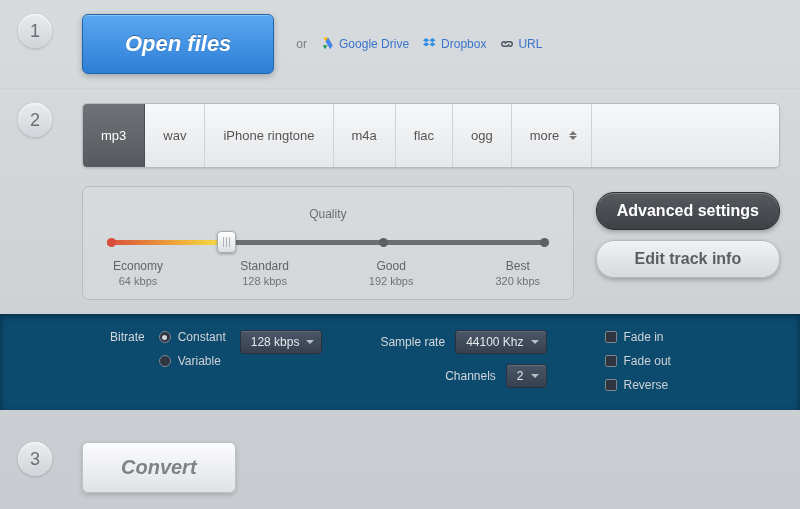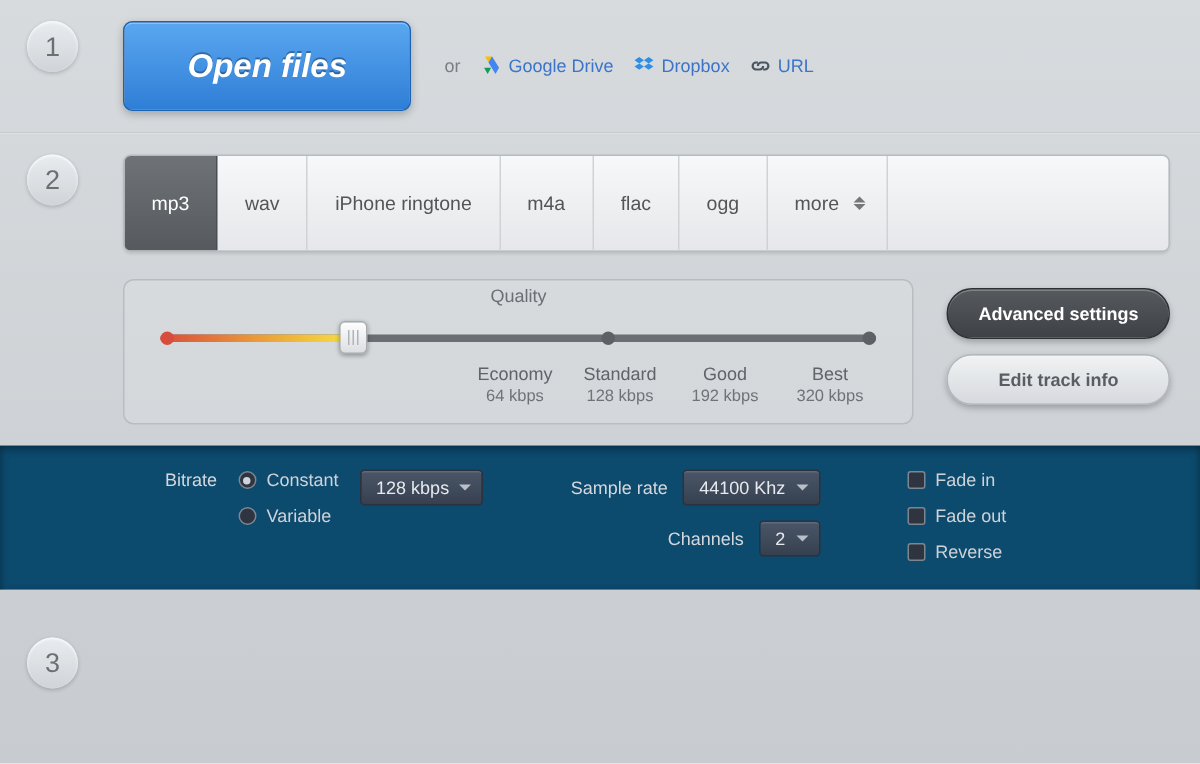--- a/index.html
+++ b/index.html
@@ -16,37 +16,37 @@
 .step2-body{flex:1}
 .tabs{display:flex;background:linear-gradient(180deg,#f7f8f9,#e5e7ea);border:1px solid #b7bbc0;border-radius:5px;overflow:hidden;box-shadow:0 1px 2px rgba(0,0,0,.1);margin-bottom:18px}
 .tab{padding:24px 18px;font-size:13px;color:#555;border-right:1px solid #cfd2d6;cursor:pointer;white-space:nowrap}
 .tab.active{background:linear-gradient(180deg,#6f7276,#56595e);color:#fff;border-right:1px solid #4a4d51}
 .tab.more{display:flex;align-items:center;gap:10px;padding-right:14px}
 .spinner{display:flex;flex-direction:column;gap:1px}
 .spinner span{width:0;height:0;border-left:4px solid transparent;border-right:4px solid transparent}
 .spinner .up{border-bottom:4px solid #777}
 .spinner .dn{border-top:4px solid #777}
 .quality-row{display:flex;gap:22px;align-items:flex-start}
-.quality-box{flex:1;border:1px solid #b9bdc1;border-radius:7px;padding:3px 20px 12px;background:rgba(255,255,255,.12);position:relative}
+.quality-box{flex:1;border:1px solid #b9bdc1;border-radius:7px;padding:20px 20px 12px;background:rgba(255,255,255,.12);position:relative}
 .q-title{text-align:center;font-size:12px;color:#6a6f74;margin-bottom:14px}
 .slider-wrap{position:relative;height:14px;margin:0 4px 10px}
 .track{position:absolute;top:5px;left:0;right:0;height:5px;background:#6b6e73;border-radius:3px}
 .track-warm{position:absolute;top:5px;left:0;width:27%;height:5px;background:linear-gradient(90deg,#d94d3c 0%,#f0b93a 70%,#f7e04a 100%);border-radius:3px}
 .dot{position:absolute;top:3px;width:9px;height:9px;border-radius:50%;background:#5d6065}
 .dot.d1{left:0}
 .dot.d2{left:61.5%}
 .dot.d3{right:0}
 .dot.red{background:#d84c3b;left:0}
 .thumb{position:absolute;top:-4px;left:25%;width:19px;height:22px;background:linear-gradient(180deg,#fefefe,#dcdfe2);border:1px solid #a9adb1;border-radius:4px;box-shadow:0 1px 3px rgba(0,0,0,.3);cursor:pointer;display:flex;align-items:center;justify-content:center;gap:2px}
 .thumb i{width:1px;height:10px;background:#b0b4b8;display:block}
-.q-labels{display:flex;justify-content:flex-end;text-align:center;font-size:11px;color:#6e7378}
+.q-labels{display:flex;justify-content:space-between;text-align:center;font-size:11px;color:#6e7378}
 .q-labels div{width:70px}
 .q-labels .name{display:block;font-size:12px;color:#5f6469;margin-bottom:2px}
 .side-btns{display:flex;flex-direction:column;gap:10px;margin-top:6px}
-.pill{padding:9px 20px;border-radius:18px;font-size:12px;font-weight:bold;text-align:center;cursor:pointer;white-space:nowrap;box-shadow:0 2px 4px rgba(0,0,0,.25),inset 0 1px 0 rgba(255,255,255,.25)}
+.pill{padding:9px 20px;border-radius:18px;font-size:16px;font-weight:bold;text-align:center;cursor:pointer;white-space:nowrap;box-shadow:0 2px 4px rgba(0,0,0,.25),inset 0 1px 0 rgba(255,255,255,.25)}
 .pill.dark{background:linear-gradient(180deg,#56595e,#3e4146);color:#fff;border:1px solid #2e3134}
 .pill.light{background:linear-gradient(180deg,#f0f2f4,#d6d9dd);color:#5a5e63;border:1px solid #b4b8bc}
 
 .adv{background:#0c4a6e;padding:16px 60px 18px 110px;color:#cfd2d7;font-size:12px;display:flex;gap:58px;box-shadow:inset 0 2px 6px rgba(0,0,0,.4)}
 .adv label{color:#d4d7dc}
 .col{display:flex;flex-direction:column;gap:10px}
 .col.row-align > div{display:flex;align-items:center;gap:10px;justify-content:flex-end}
 .sel{background:linear-gradient(180deg,#4a5668,#36404f);border:1px solid #2a3240;color:#e6e9ed;padding:4px 22px 4px 10px;border-radius:3px;font-size:12px;position:relative;cursor:pointer;box-shadow:inset 0 1px 0 rgba(255,255,255,.12)}
 .sel:after{content:"";position:absolute;right:7px;top:9px;border-left:4px solid transparent;border-right:4px solid transparent;border-top:4px solid #b8bfc9}
 .radio,.check{display:flex;align-items:center;gap:7px;cursor:pointer}
@@ -175,13 +175,14 @@
       </div>
     <div class="check">
         <i></i>
         <span>Reverse</span>
       </div>
   </div>
 </div>
 
 <div class="step step3">
   <div class="step-num">3</div>
+  <button class="convert-btn">Convert</button>
 </div>
 
 </body></html>

